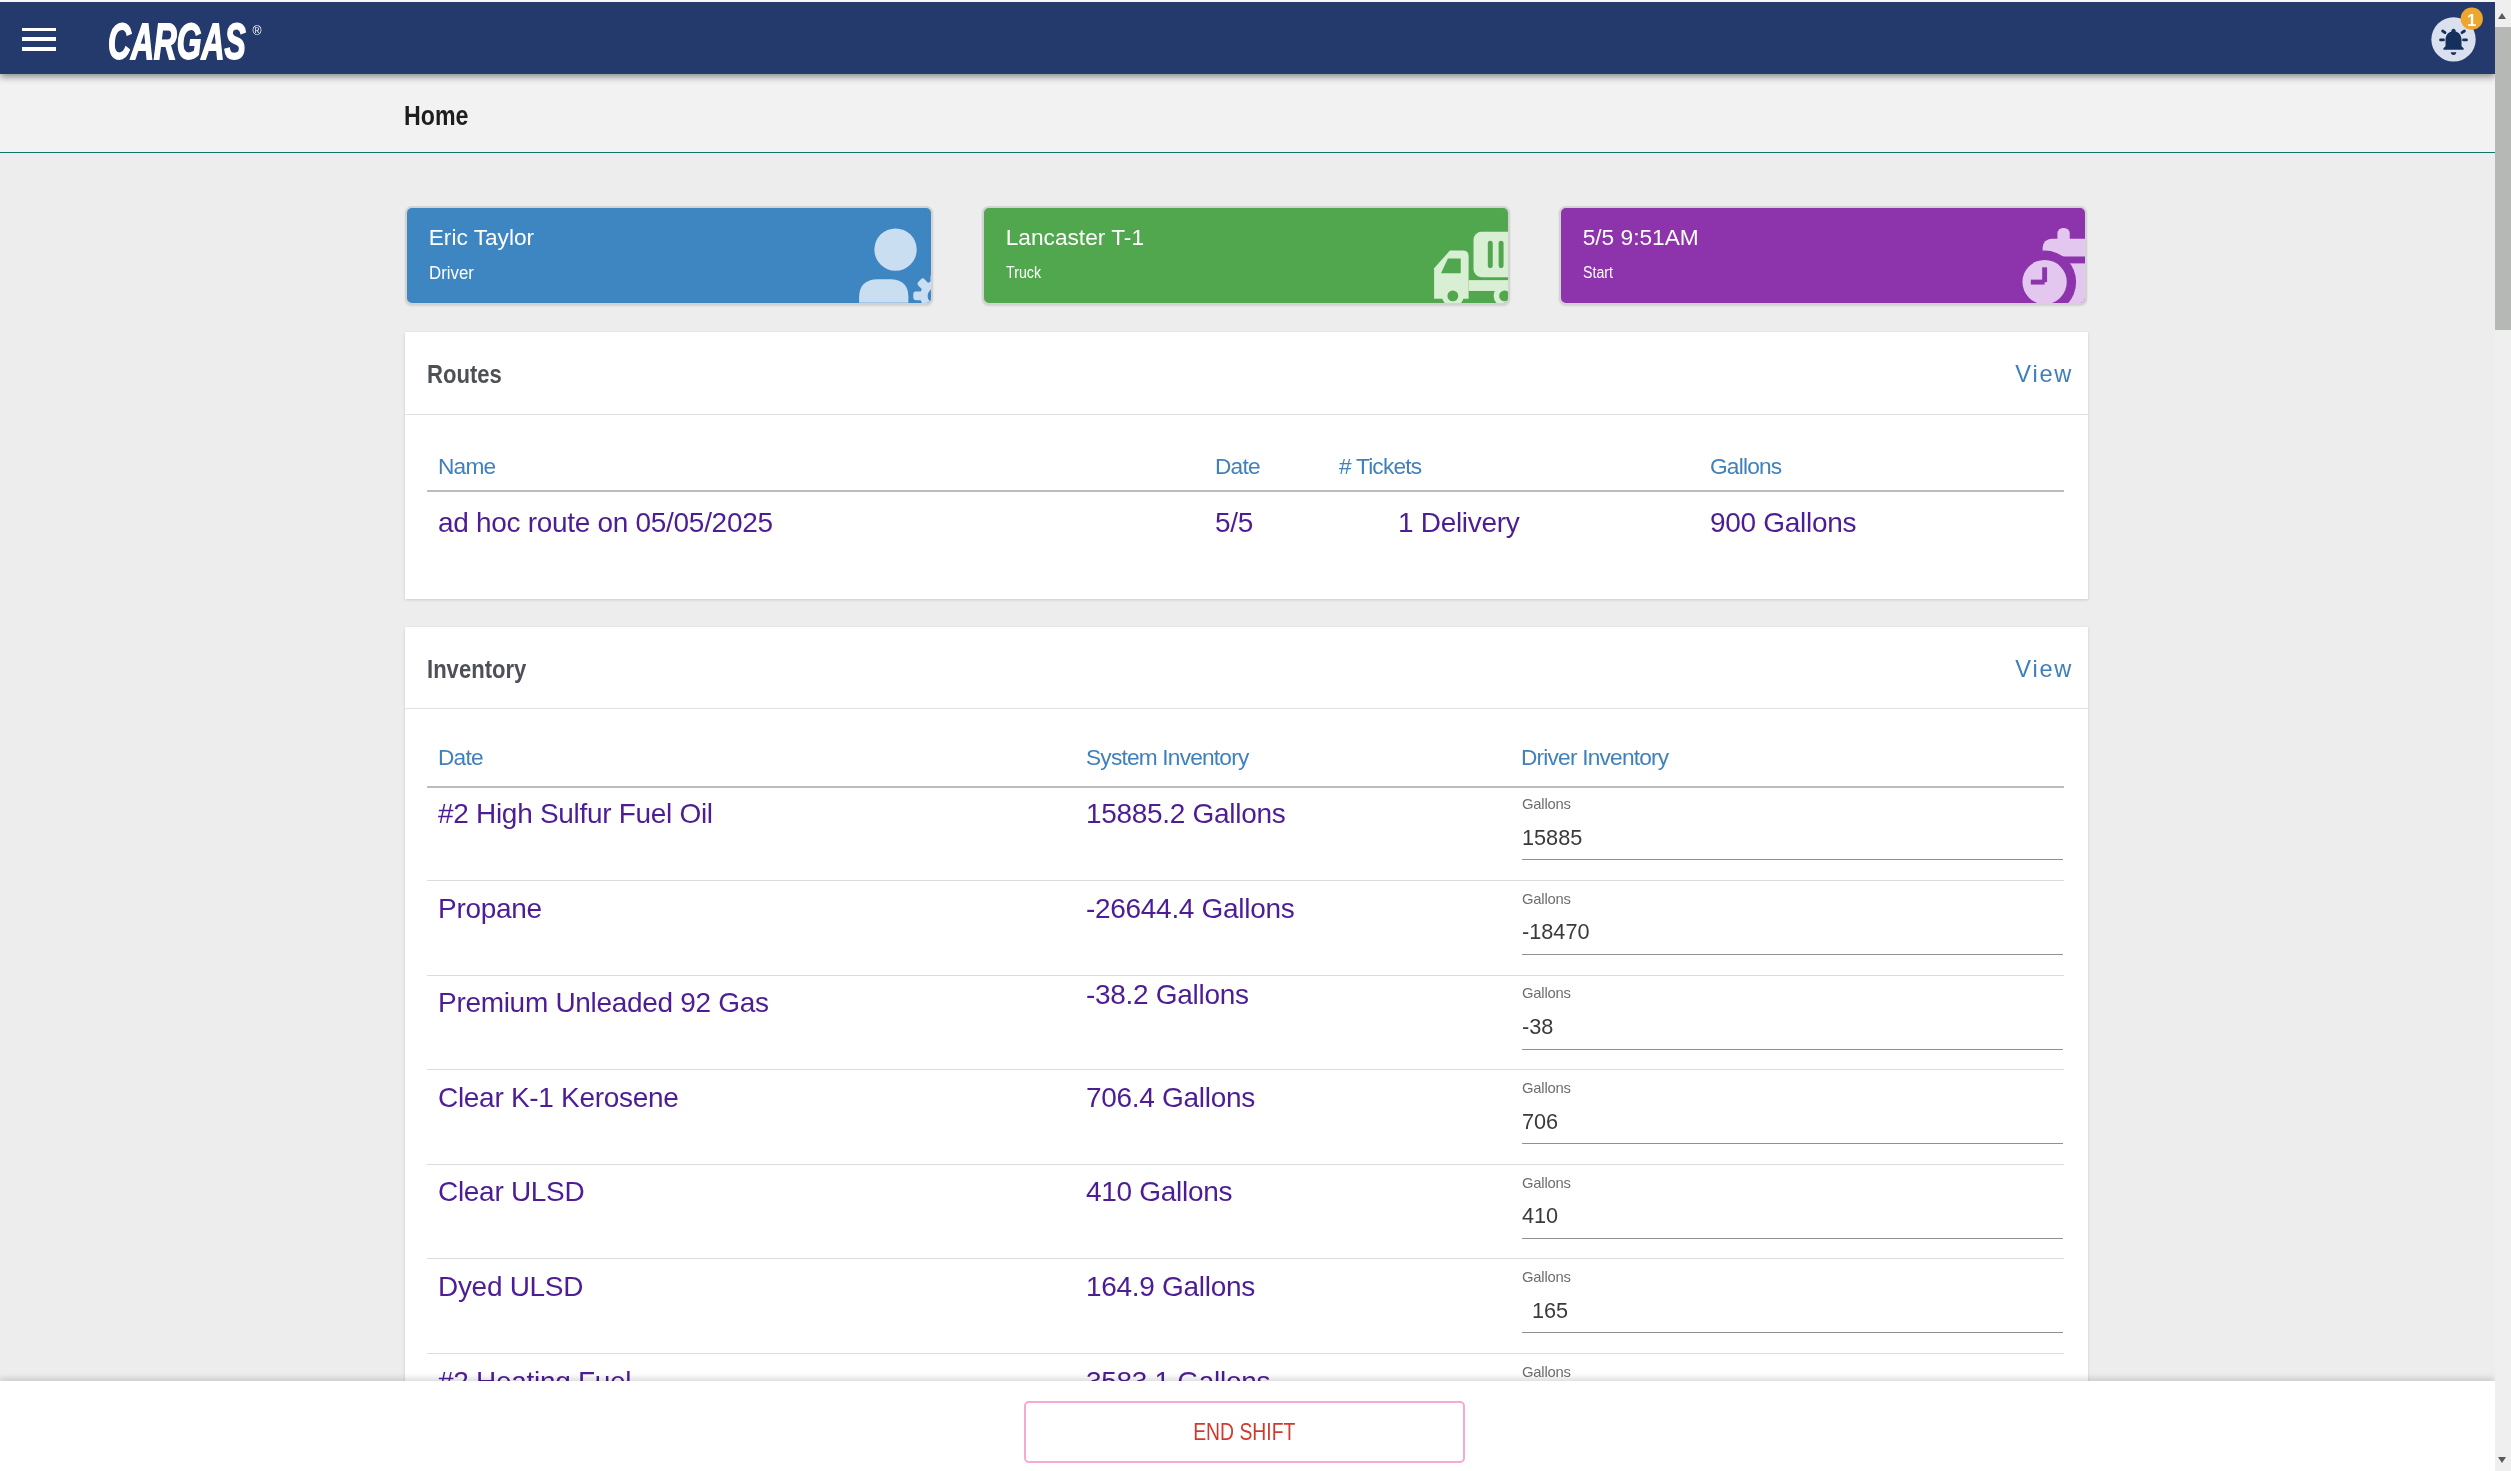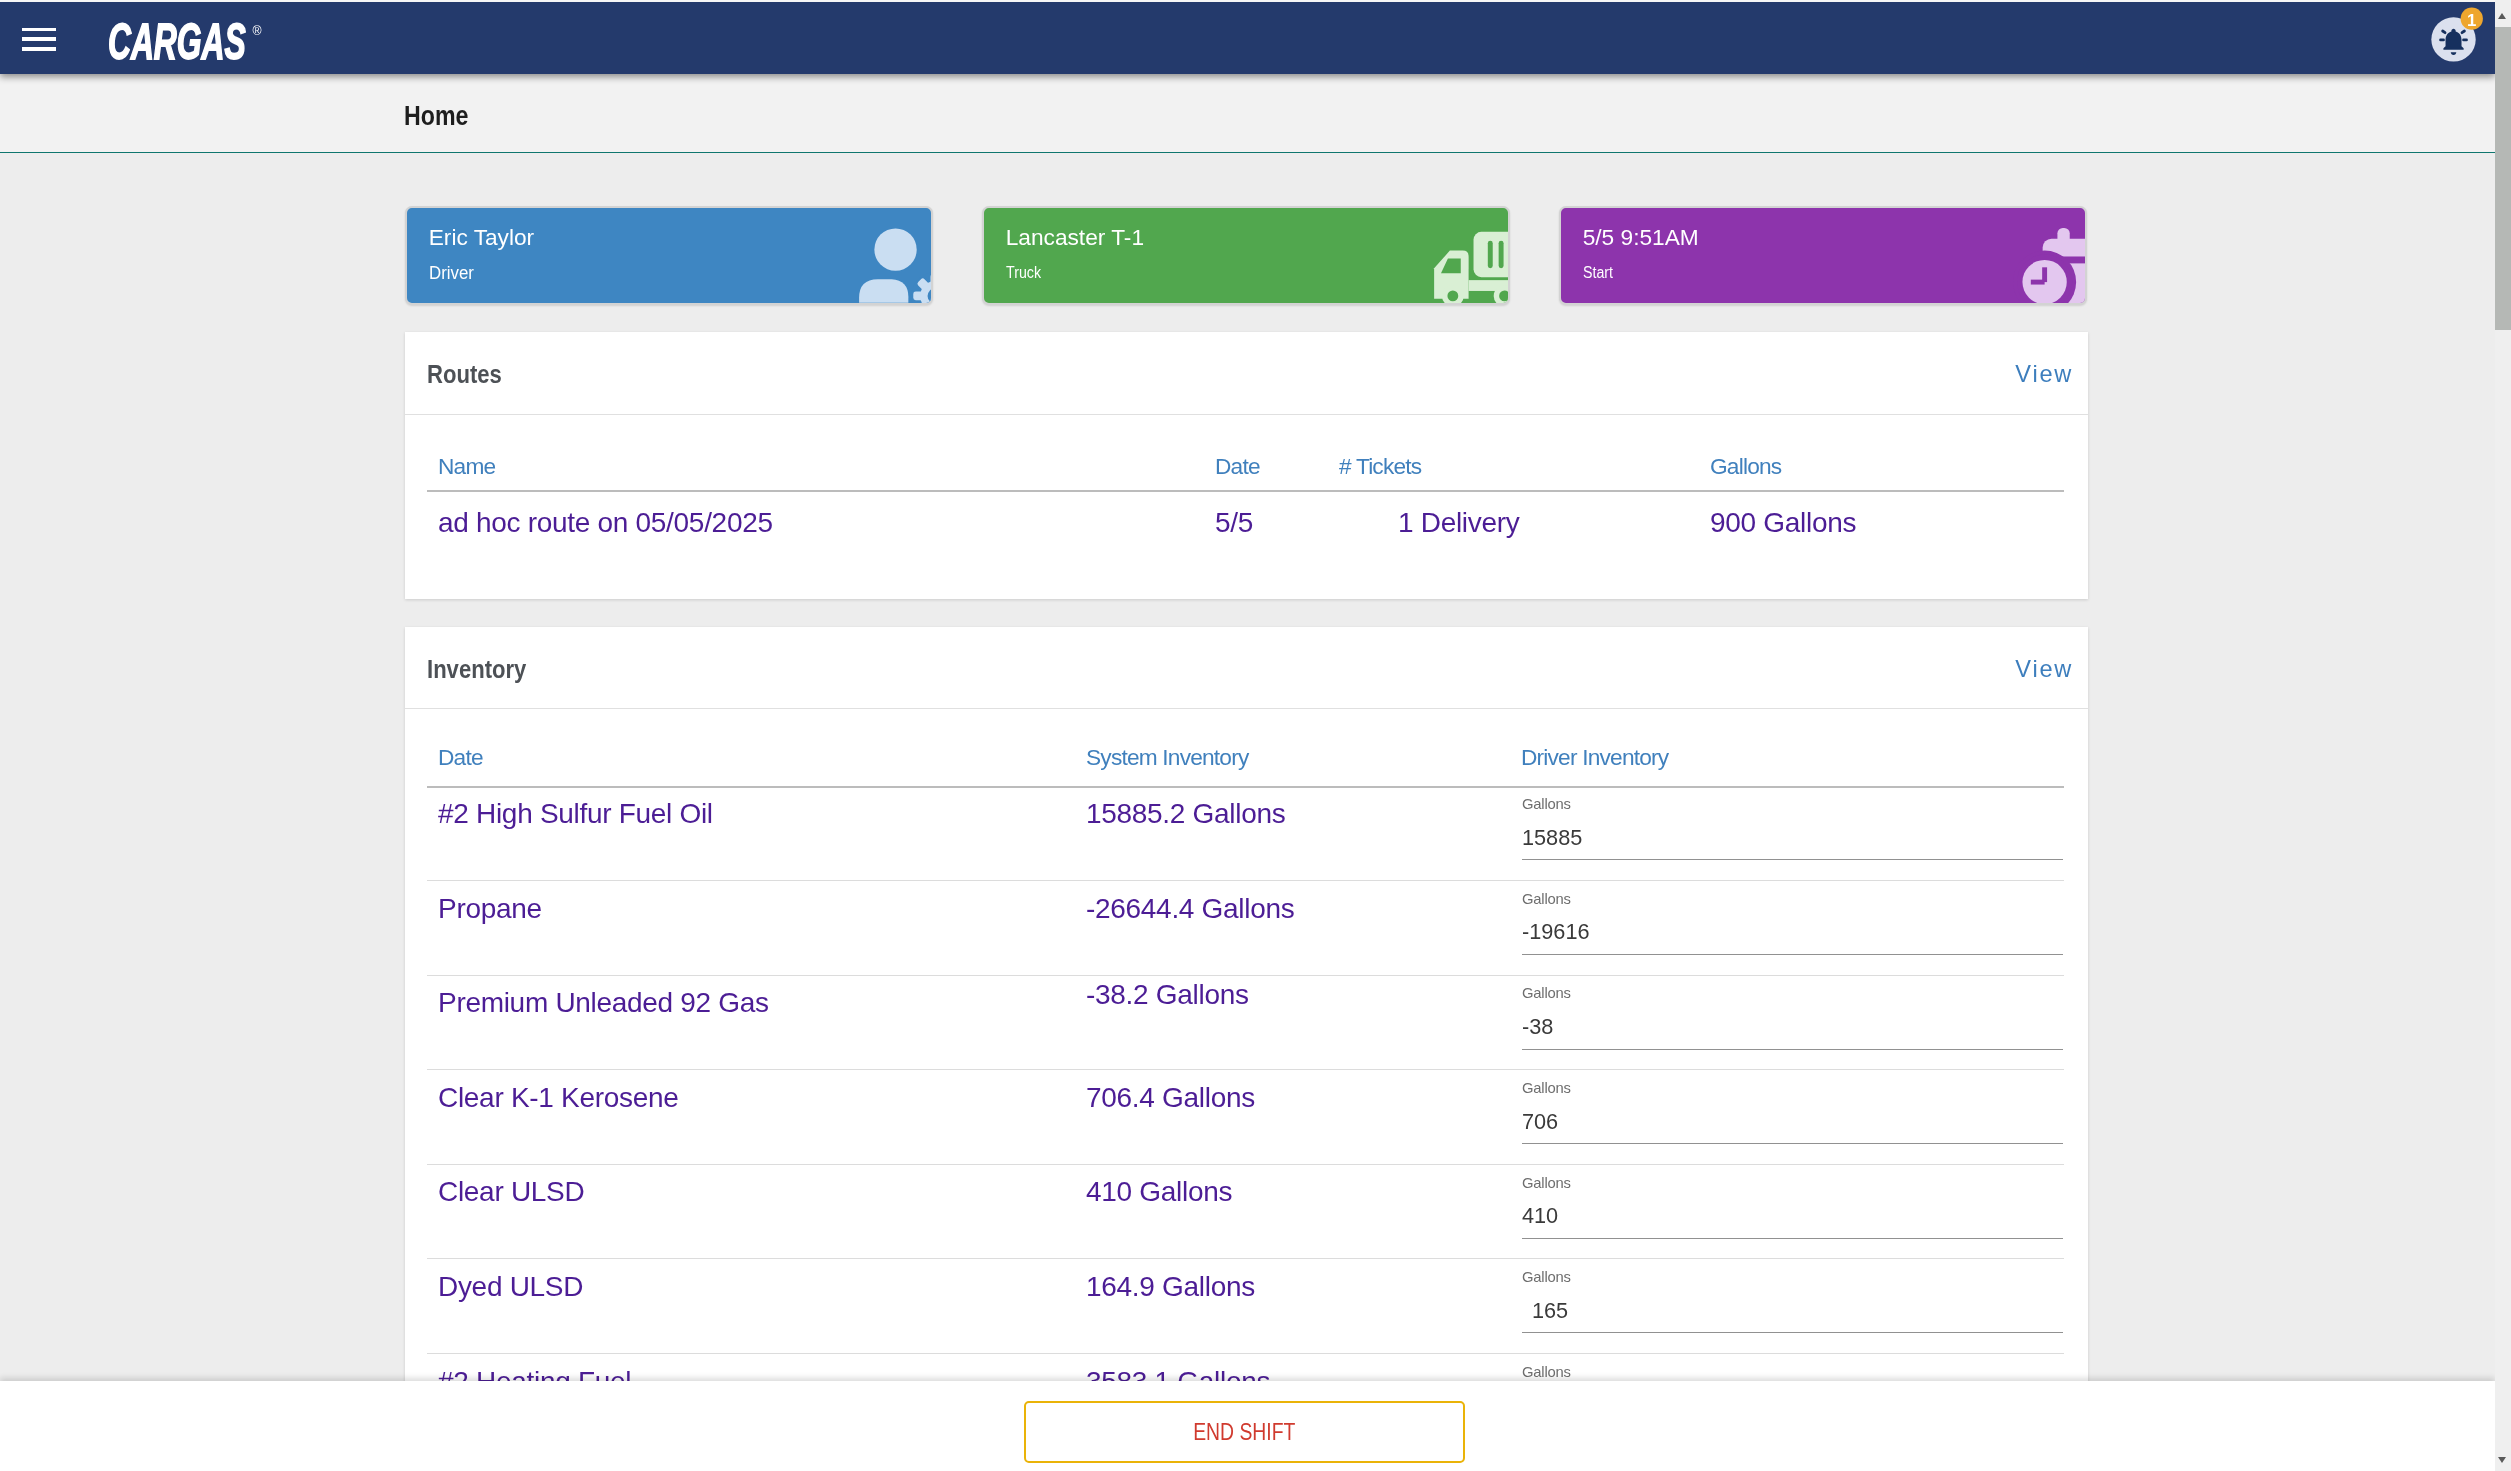--- a/index.html
+++ b/index.html
@@ -38,21 +38,21 @@
   .th { position:absolute; font-size:22.7px; color:#4080bd; transform:translateY(-50%); white-space:nowrap; letter-spacing:-0.8px; }
   .td { position:absolute; font-size:28px; color:#4c1d95; transform:translateY(-50%); white-space:nowrap; letter-spacing:-0.3px;text-align:center; }
   .glabel { position:absolute; left:1117px; font-size:14.8px; color:#6e6e6e; transform:translateY(-50%); letter-spacing:-0.2px; }
   .gval   { position:absolute; left:1117px; font-size:21.7px; color:#3a3a3a; transform:translateY(-50%); }
   .gline  { position:absolute; left:1117px; width:541px; height:1px; background:#919191; }
 
   
   #footer { position:absolute; left:0; top:1381px; width:2495px; height:91px; background:#fff;
             box-shadow:0 -3px 5.9px rgba(0,0,0,0.14); z-index:20; }
   #endshift { position:absolute; left:1024px; top:19.7px; width:441px; height:62px; background:#fff;
-              border:2px solid #eab308; border-radius:4.9px; color:#d03a2e; font-size:23.6px;
+              border:2px solid #f9a8d4; border-radius:4.9px; color:#d03a2e; font-size:23.6px;
               text-align:center; line-height:58px; }
   #endshift span { display:inline-block; transform:scaleX(0.82); transform-origin:center; }
 
   
   #sbar { position:absolute; left:2495px; top:0; width:16.7px; height:1472px; background:#efefef; z-index:40; }
   #sthumb { position:absolute; left:0; top:26.6px; width:16.7px; height:303px; background:#b5b8b5; }
   .arrow-up { position:absolute; left:3.4px; top:12.8px; width:0; height:0;
               border-left:4.9px solid transparent; border-right:4.9px solid transparent;
               border-bottom:6.9px solid #5a5a5a; }
   .arrow-dn { position:absolute; left:3.4px; bottom:8.9px; width:0; height:0;
@@ -74,21 +74,21 @@
   <div class="td" style="left:33px; top:187px;">#2 High Sulfur Fuel Oil</div>
   <div class="td" style="left:681px;top:187px;">15885.2 Gallons</div>
   <div class="glabel" style="top:177px;">Gallons</div>
   <div class="gval" style="top:211px;">15885</div>
   <div class="gline" style="top:232px;"></div>
   <div class="rowsep" style="top:253px;"></div>
 
   <div class="td" style="left:33px; top:282px;">Propane</div>
   <div class="td" style="left:681px;top:282px;">-26644.4 Gallons</div>
   <div class="glabel" style="top:272px;">Gallons</div>
-  <div class="gval" style="top:305px;">-19616</div>
+  <div class="gval" style="top:305px;">-18470</div>
   <div class="gline" style="top:327px;"></div>
   <div class="rowsep" style="top:348px;"></div>
 
   <div class="td" style="left:33px; top:376px;">Premium Unleaded 92 Gas</div>
   <div class="td" style="left:681px;top:368px;">-38.2 Gallons</div>
   <div class="glabel" style="top:366px;">Gallons</div>
   <div class="gval" style="top:400px;">-38</div>
   <div class="gline" style="top:422px;"></div>
   <div class="rowsep" style="top:442px;"></div>
 

